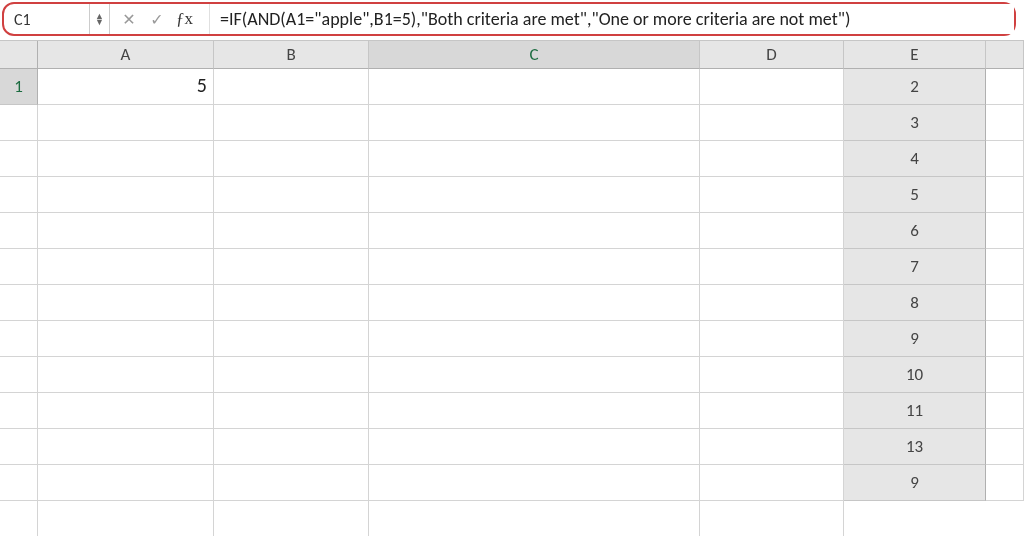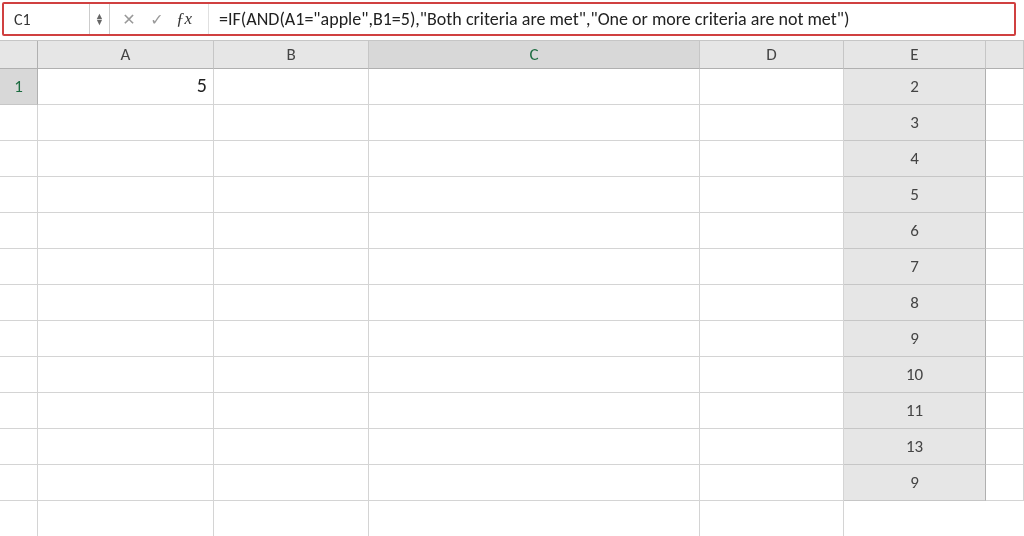--- a/index.html
+++ b/index.html
@@ -11,21 +11,21 @@
       height: 536px;
       overflow: hidden;
     }
 
     
     .formula-bar {
       display: flex;
       align-items: center;
       height: 34px;
       border: 2px solid #d04040;
-      border-radius: 2px;
+      border-radius: 12px;
       margin: 2px 8px 4px 2px;
       background: #fff;
     }
     .name-box {
       width: 86px;
       padding: 0 10px;
       font-size: 16px;
       color: #333;
       display: flex;
       align-items: center;
@@ -53,21 +53,20 @@
     }
     .fb-icon {
       color: #999;
       font-size: 16px;
       display: flex;
       align-items: center;
       justify-content: center;
       width: 18px;
     }
     .fx-icon {
-      font-style: italic;
       font-family: 'Times New Roman', serif;
       color: #333;
       font-size: 17px;
       padding-right: 6px;
     }
     .formula-input {
       flex: 1;
       padding: 0 10px;
       font-size: 18px;
       font-family: Calibri, Arial, sans-serif;

